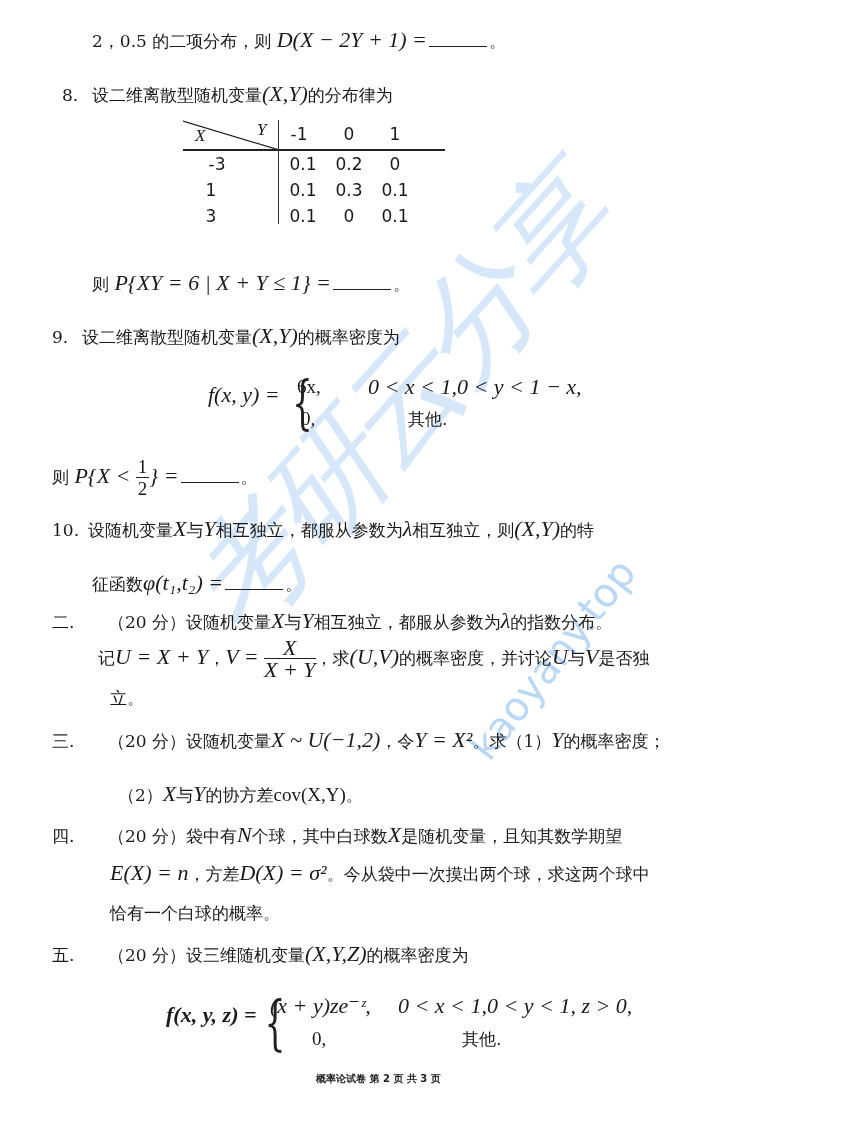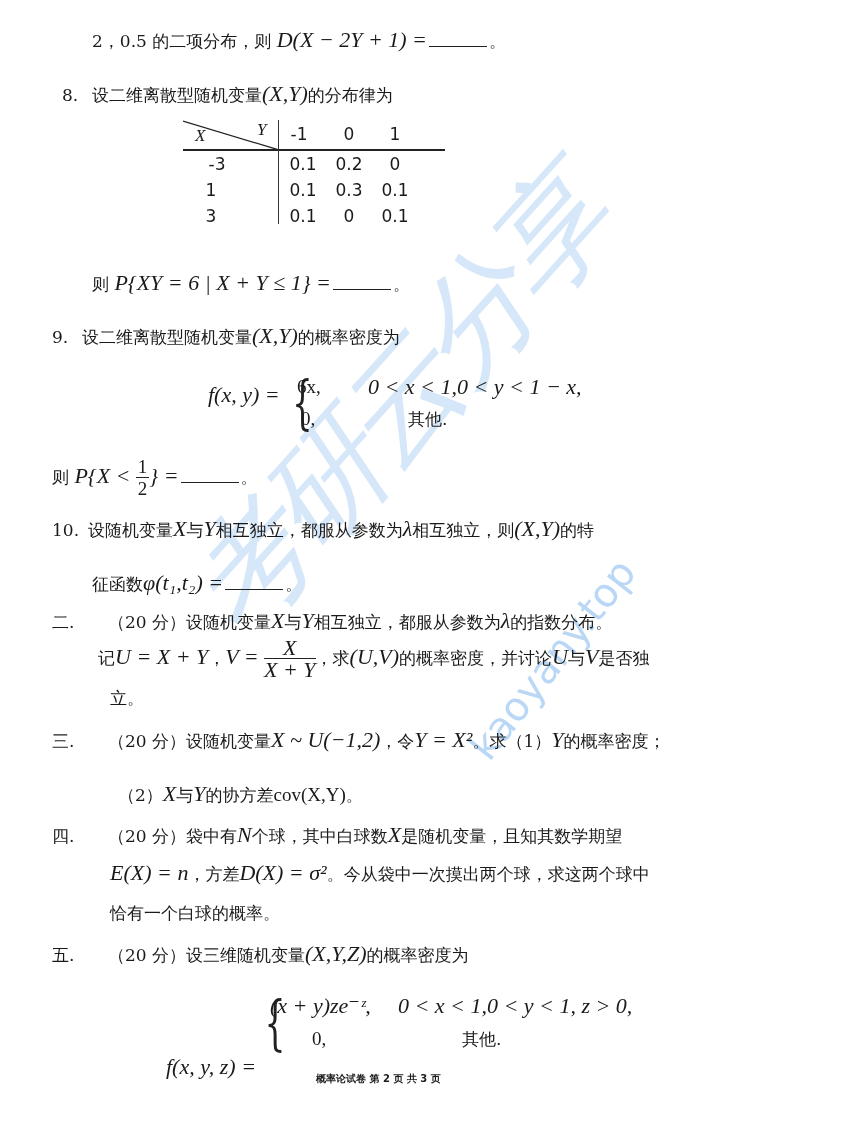--- a/index.html
+++ b/index.html
@@ -128,21 +128,21 @@
   <span class="m">E(X) = n</span><span>，方差</span><span class="m">D(X) = σ²</span><span>。今从袋中一次摸出两个球，求这两个球中</span>
 </div>
 <div class="ln" style="left:110px; top:902px;">
   <span>恰有一个白球的概率。</span>
 </div>
 
 <div class="ln" style="left:52px; top:943px;">
   <span class="secnum">五.</span><span>（20 分）设三维随机变量</span><span class="m">(X,Y,Z)</span><span>的概率密度为</span>
 </div>
 <div>
-  <span class="ln m" style="left:166px; top:1056px;">f(x, y, z) =</span>
+  <span class="ln m" style="left:166px; top:1004px;font-weight:bold;">f(x, y, z) =</span>
   <span class="brace" style="left:256px; top:991px; font-size:60px; line-height:62px; transform:scaleX(0.55);">{</span>
   <span class="ln m" style="left:270px; top:995px;">(x + y)ze⁻ᶻ,</span>
   <span class="ln m" style="left:398px; top:995px;text-align:center;">0 &lt; x &lt; 1,0 &lt; y &lt; 1, z &gt; 0,</span>
   <span class="ln r" style="left:312px; top:1028px;">0,</span>
   <span class="ln" style="left:462px; top:1028px;">其他.</span>
 </div>
 
 <div class="footer">概率论试卷 第 2 页 共 3 页</div>
 
 </body></html>

